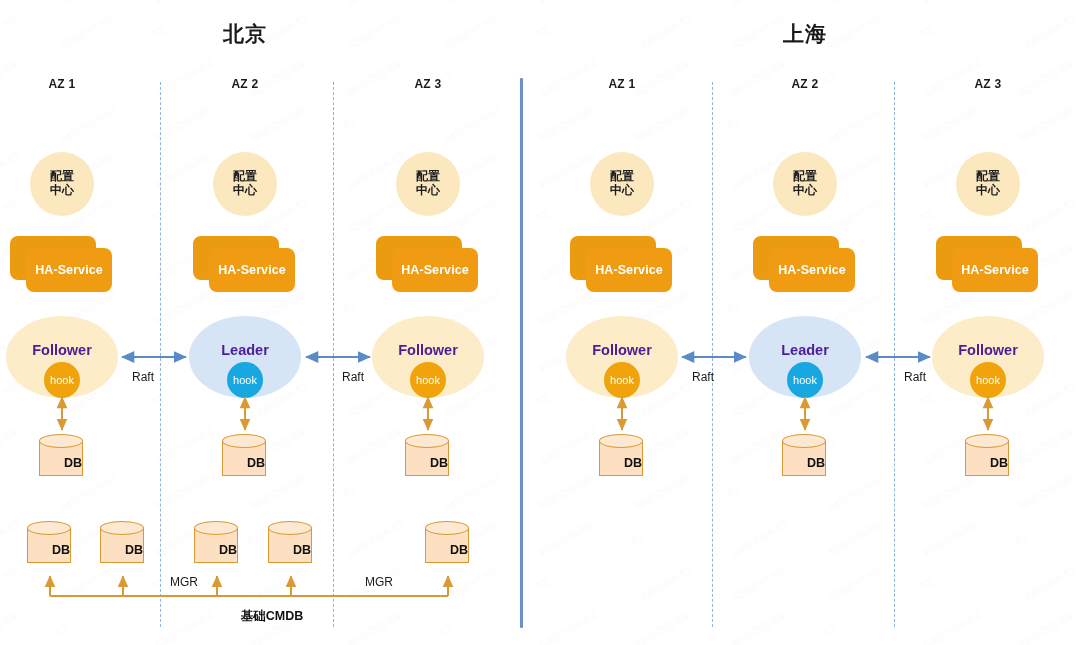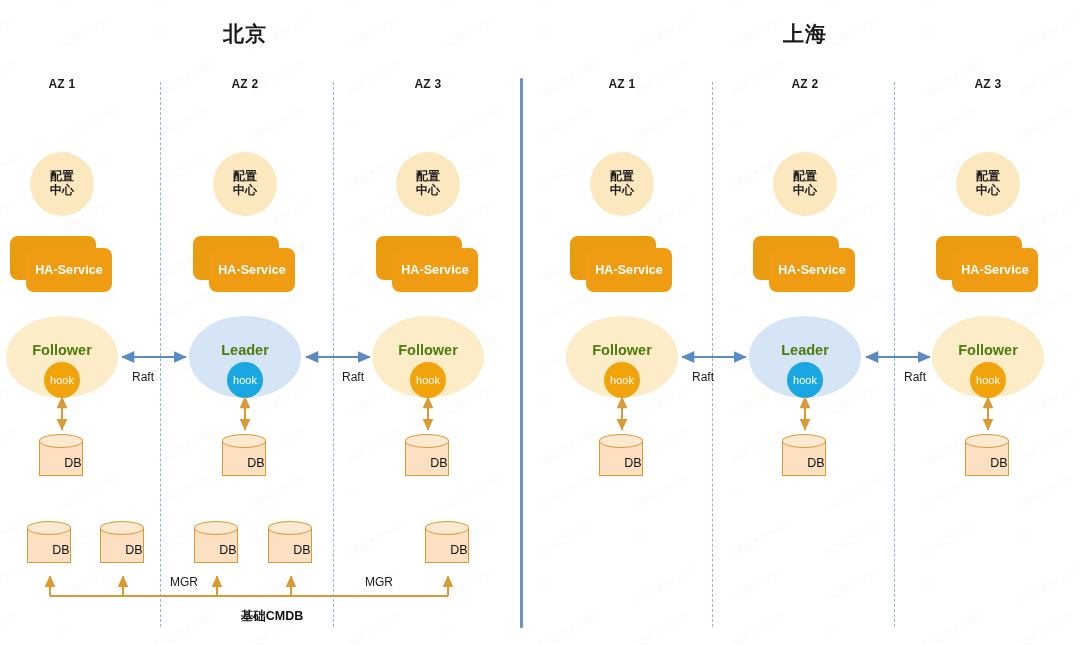--- a/index.html
+++ b/index.html
@@ -120,21 +120,21 @@
   .node-ellipse.leader   { background: #d5e5f5; }
 
   .node-role {
     position: absolute;
     left: 0;
     right: 0;
     top: 26px;
     text-align: center;
     font-size: 14.5px;
     font-weight: bold;
-    color: #4d7c0f;
+    color: #4c1d95;
     white-space: nowrap;
   }
   .hook-circle {
     position: absolute;
     left: 50%;
     top: 46px;
     width: 36px;
     height: 36px;
     margin-left: -18px;
     border-radius: 50%;
@@ -179,21 +179,21 @@
     border-radius: 50%;
     box-sizing: border-box;
   }
   .db .label {
     position: absolute;
     left: 0;
     width: 68px;
     top: 22px;
     text-align: center;
     font-size: 12.5px;
-    font-weight: normal;
+    font-weight: bold;
     color: #111111;
   }
 
   
   .edge-label {
     position: absolute;
     font-size: 12px;
     color: #1a1a1a;
     transform: translateX(-50%);
     white-space: nowrap;

